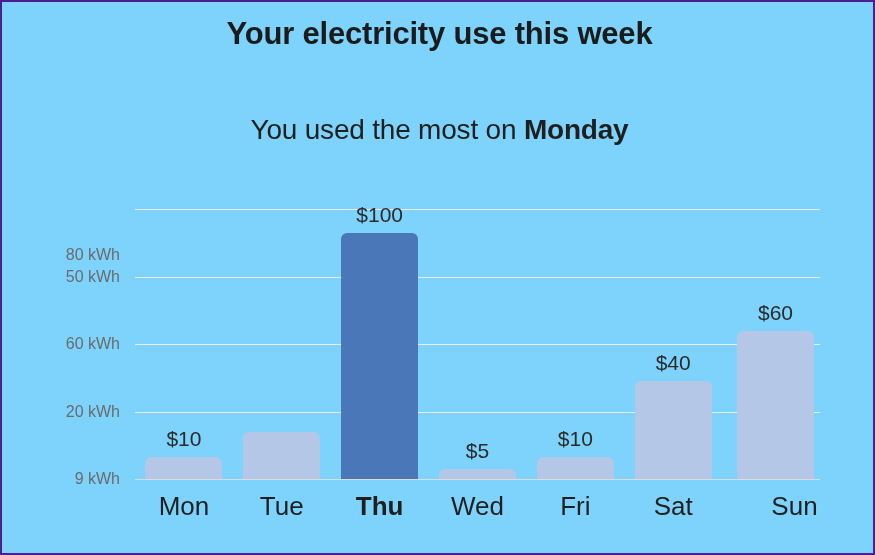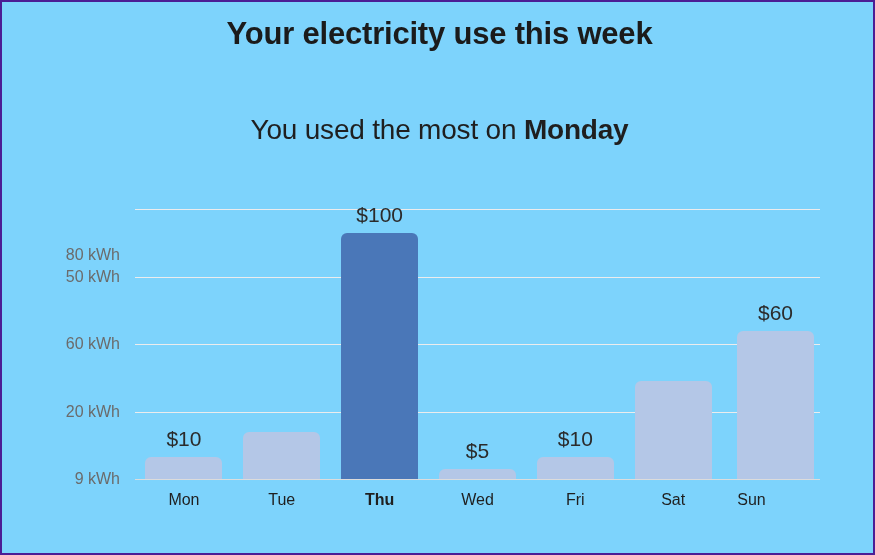--- a/index.html
+++ b/index.html
@@ -103,21 +103,21 @@
     text-align: center;
     font-size: 21px;
     color: #2b2b2b;
   }
   .xtick {
     position: absolute;
     top: 282px;
     left: -20px;
     width: 117px;
     text-align: center;
-    font-size: 16px;
+    font-size: 26px;
     color: #1f1f1f;
   }
   .xtick.bold {
     font-weight: bold;
   }
 </style>
 </head>
 <body>
 
 <div id="card">
@@ -160,30 +160,31 @@
         <div class="bar-slot" style="left: 304px;">
           <div class="bar" title="Thu" style="height: 10.125px; background: rgb(180, 199, 231);"></div>
           <div class="bar-value" style="bottom: 16.125px;">$5</div>
         </div>
         <div class="bar-slot" style="left: 401.857px;">
           <div class="bar" title="Fri" style="height: 21.9375px; background: rgb(180, 199, 231);"></div>
           <div class="bar-value" style="bottom: 27.9375px;">$10</div>
         </div>
         <div class="bar-slot" style="left: 499.714px;">
           <div class="bar" title="Sat" style="height: 97.875px; background: rgb(180, 199, 231);"></div>
+          <div class="bar-value" style="bottom: 103.875px;">$40</div>
         </div>
         <div class="bar-slot" style="left: 602px;">
           <div class="bar" title="Sun" style="height: 148.5px; background: rgb(180, 199, 231);"></div>
           <div class="bar-value" style="bottom: 154.5px;">$60</div>
         </div>
       </div>
     <div id="xticks">
         <div class="xtick" style="left: -9.57143px;">Mon</div>
         <div class="xtick" style="left: 88.2857px;">Tue</div>
         <div class="xtick bold" style="left: 186.143px;">Thu</div>
         <div class="xtick" style="left: 284px;">Wed</div>
         <div class="xtick" style="left: 381.857px;">Fri</div>
         <div class="xtick" style="left: 479.714px;">Sat</div>
-        <div class="xtick" style="left: 558px; text-align: center;">Sun</div>
+        <div class="xtick" style="left: 601px; text-align: center;">Sun</div>
       </div>
   </div>
 
 </div>
 
 </body></html>

